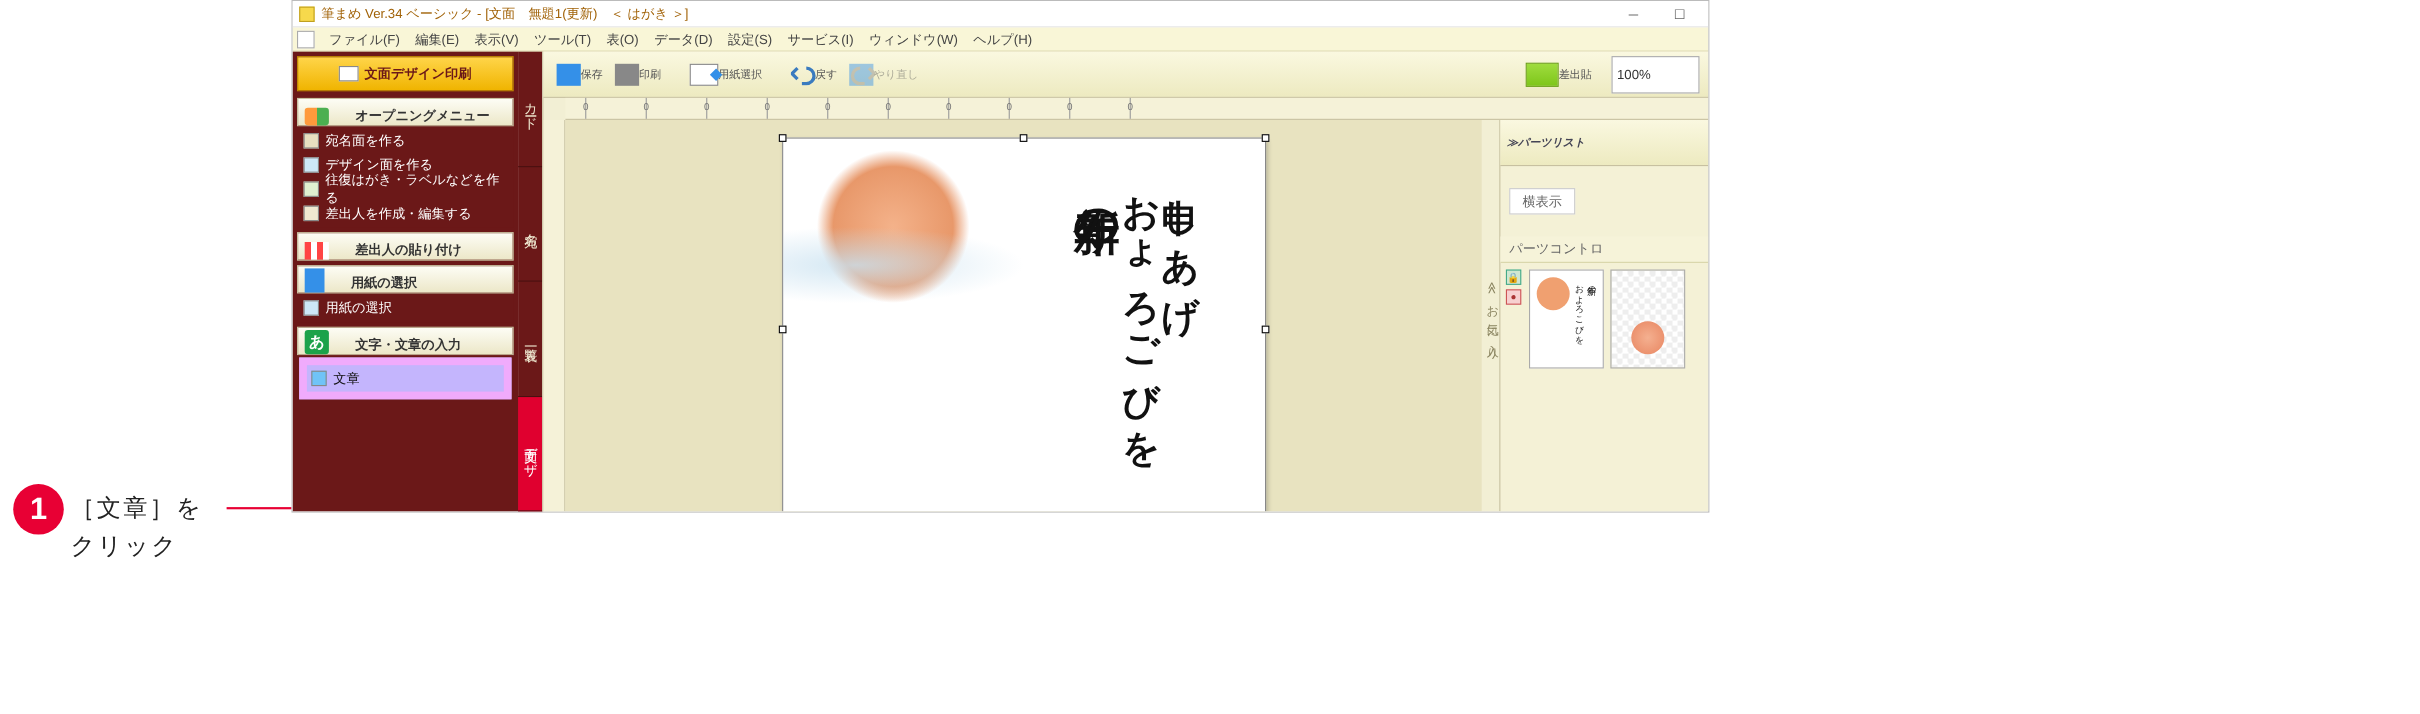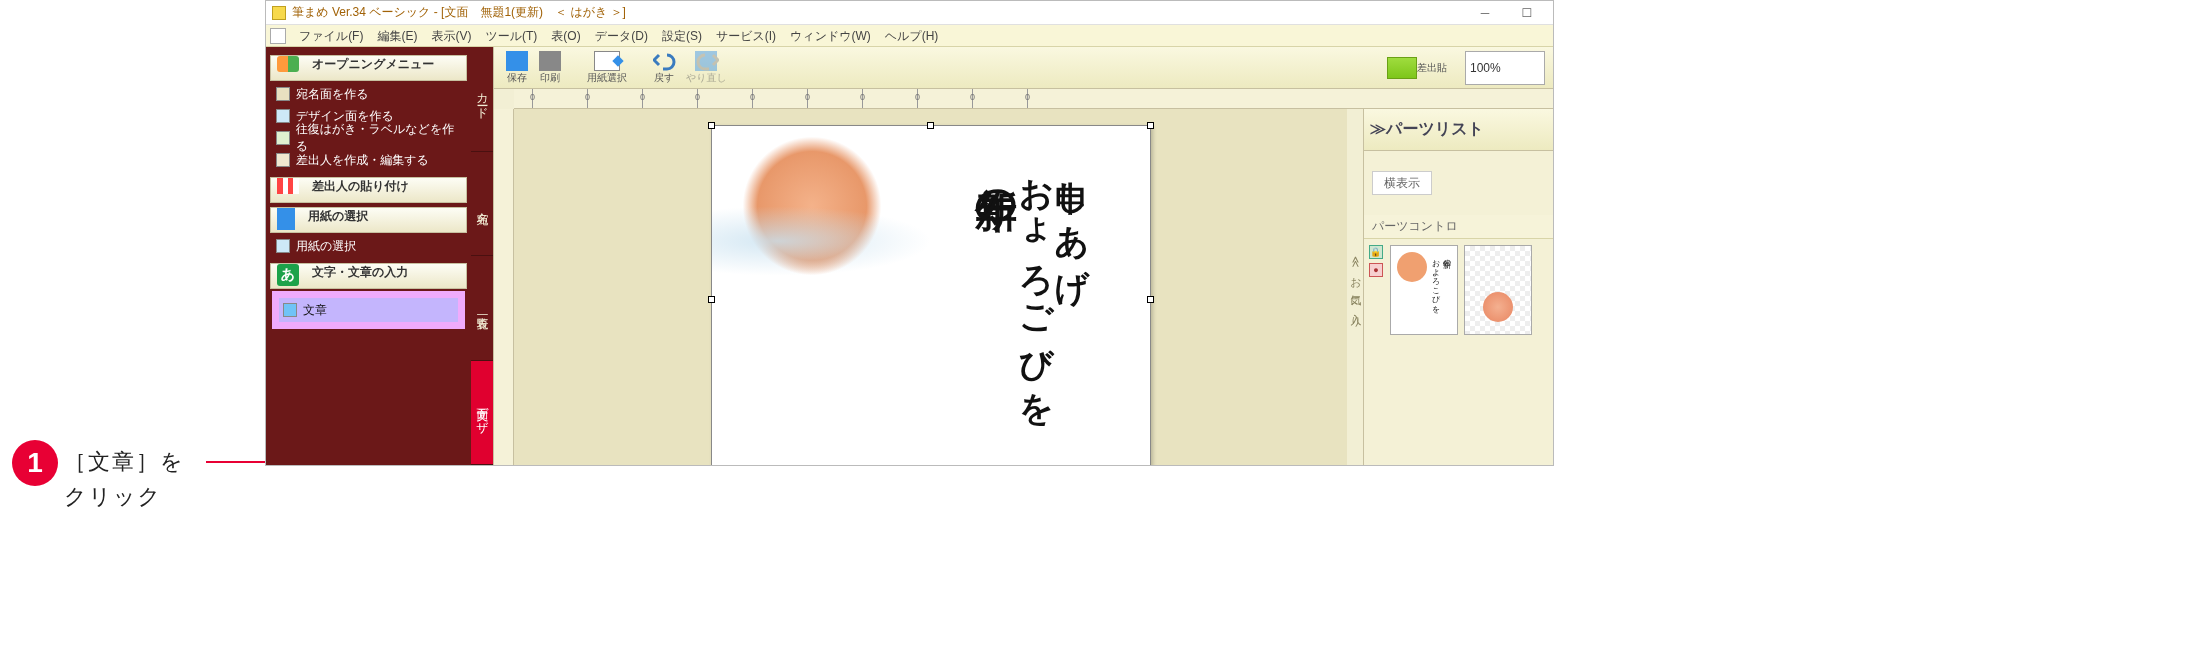--- a/index.html
+++ b/index.html
@@ -25,21 +25,21 @@
 
 .left-panel { width: 205px; background: #6b1818; padding: 4px 4px; }
 .lp-toprow { display:flex; gap:4px; margin-bottom:4px; }
 .btn-save { flex:1; height:32px; background: linear-gradient(#fdfdf0,#f0edc8); border:1px solid #aaa; display:flex; align-items:center; justify-content:center; gap:4px; font-weight:bold; color:#333;}
 .btn-save .disk { width:18px; height:18px; background:#2b7fb8; position:relative;}
 .btn-save .disk:after{content:"";position:absolute;left:3px;top:3px;width:12px;height:8px;background:#fff;}
 .btn-print { flex:1; height:32px; background: linear-gradient(#6ccc6c,#1a9a3a); border:1px solid #0b6b1b; display:flex; align-items:center; justify-content:center; color:#fff; font-weight:bold; font-size:12px;}
 .btn-design-print { height:32px; background: linear-gradient(#ffd54a,#f0b400); border:1px solid #c08a00; display:flex; align-items:center; justify-content:center; gap:5px; font-weight:bold; color:#6b1818; margin-bottom:6px;}
 .btn-design-print .printer{ width:18px; height:14px; background:#fff; border:1px solid #888;}
 
-.section-head { height:26px; background: linear-gradient(#fdfdf5,#ece7c8); border:1px solid #c7c0a0; display:flex; align-items:flex-start; padding:0 6px; gap:13px; font-weight:bold; color:#333; margin-top:4px;}
+.section-head { height:26px; background: linear-gradient(#fdfdf5,#ece7c8); border:1px solid #c7c0a0; display:flex; align-items:flex-end; padding:0 6px; gap:24px; font-weight:bold; color:#333; margin-top:4px;}
 .section-head .sec-ico { width:22px; height:16px; }
 .ico-orange { background: linear-gradient(90deg,#ff9a3c 50%,#4caf50 50%); border-radius:3px;}
 .ico-strip { background: linear-gradient(90deg,#f44 0%, #f44 25%, #fff 25%, #fff 50%, #f44 50%, #f44 75%, #fff 75%);}
 .ico-blue { width:18px!important; height:22px!important; background:#3490e8;}
 .ico-a { width:22px!important; height:22px!important; background:#1ca24a; color:#fff; display:flex;align-items:center;justify-content:center; font-size:14px; border-radius:3px;}
 
 .sub-list { background:#6b1818; padding:2px 0;}
 .sub-item { height:22px; display:flex; align-items:center; padding:0 6px; gap:6px; color:#fff; font-size:12px;}
 .sub-item .sub-ico { width:14px; height:14px; background:#fff; border:1px solid #888;}
 .sub-item .a{ background:#e8e0c0;}
@@ -50,21 +50,21 @@
 .sub-item.selected .sub-ico{ background:#6fc3f7;}
 .sub-item.selected span{ color:#111;}
 
 .vt-strip { width:22px; background:#6b1818; display:flex; flex-direction:column; }
 .vt-tab { flex:1; display:flex; align-items:center; justify-content:center; writing-mode: vertical-rl; color:#f3efd6; font-size:12px; border-bottom:1px solid #4a1010; }
 .vt-tab.active{ background:#e0002f; color:#fff;}
 
 .center-area { flex:1; display:flex; flex-direction:column; background:#f2efd4; border-left:1px solid #c7c0a0;}
 .toolbar { height:42px; background: linear-gradient(#faf8e0,#edeac0); border-bottom:1px solid #c7c0a0; display:flex; align-items:center; padding:0 8px; gap:18px;}
 .tb-group { display:flex; align-items:center; gap:3px;}
-.tb-btn { display:flex; flex-direction:column; align-items:center; justify-content:center; color:#555; font-size:10px; padding:2px 4px;}
+.tb-btn { display:flex; align-items:center; justify-content:center; color:#555; font-size:10px; padding:2px 4px;}
 .tb-btn .tbi { width:22px; height:20px; background:#3490e8;}
 .tb-btn .tbi.pr{ background:#888;}
 .tb-btn .tbi.pg{ width:26px; background:#fff; border:1px solid #888; position:relative;}
 .tb-btn .tbi.pg:after{content:"";position:absolute;right:-3px;top:5px;width:8px;height:8px;background:#3490e8;transform:rotate(45deg);}
 .tb-btn .tbi.undo{ background:none; position:relative;}
 .tb-btn .tbi.undo svg{width:24px;height:20px;}
 .tb-btn .tbi.redo svg{width:24px;height:20px;}
 .tb-btn.disabled{ opacity:.45;}
 .tb-sticky { display:flex; flex-direction:row; align-items:center; font-size:10px; color:#555;}
 .tb-sticky .st{ width:30px; height:22px; background:linear-gradient(#9fdc3e,#7ec61a); border:1px solid #6aa015;}
@@ -84,21 +84,21 @@
 .sel-handle { position:absolute; width:7px; height:7px; background:#fff; border:1px solid #000;}
 .page .h1{left:-4px;top:-4px;} .page .h2{left:50%;top:-4px;margin-left:-4px;} .page .h3{right:-4px;top:-4px;}
 .page .h4{left:-4px;top:50%;margin-top:-4px;} .page .h6{right:-4px;top:50%;margin-top:-4px;}
 .sun { position:absolute; left:30px; top:10px; width:140px; height:140px; border-radius:50%; background: radial-gradient(circle at 50% 50%, #f4b28a 0%, #e8986a 55%, rgba(232,152,106,0) 70%);}
 .cloud { position:absolute; left:0; top:80px; width:220px; height:70px; background: radial-gradient(ellipse at 30% 50%, rgba(200,225,240,.8) 0%, rgba(200,225,240,0) 70%);}
 .brush-text { position:absolute; right:60px; top:28px; font-size:34px; line-height:1.05; font-family: "HGSGyoshotai","Yu Mincho",serif; writing-mode: vertical-rl; color:#111; letter-spacing:4px; font-weight:bold;}
 .brush-text .col{ display:inline-block;}
 
 .right-panel { width:190px; background:#f4f1d6; border-left:1px solid #c7c0a0; display:flex; flex-direction:column;}
 .rp-head { height:42px; background:linear-gradient(#faf8e0,#edeac0); border-bottom:1px solid #c7c0a0; display:flex; align-items:center; padding:0 6px;}
-.rp-title { font-size:16px; color:#445; font-weight:bold;}
+.rp-title { font-size:10px; color:#445; font-weight:bold;font-style:italic;}
 .rp-sub { height:24px; background:#f6f3d9; border-bottom:1px solid #d8d4a8; display:flex; align-items:center; padding:0 8px; color:#666; font-size:12px;}
 .rp-sub.tab{ background:#fff; border:1px solid #ccc; margin:2px 4px; width:60px; justify-content:center;}
 .rp-row {display:flex; gap:4px; padding:18px 4px;}
 .thumb-area { flex:1; padding:6px 4px; display:flex; gap:6px; align-items:flex-start;}
 .thumb-ctrl { width:16px; display:flex; flex-direction:column; gap:4px; align-items:center;}
 .thumb-ctrl .ci{ width:14px; height:14px; border:1px solid #4a8; background:#cfe7d0; font-size:9px; text-align:center; line-height:12px; color:#2a6;}
 .thumb-ctrl .ci.r{ border-color:#c55; background:#f7d0d0; color:#a33;}
 .thumb { width:68px; height:90px; background:#fff; border:1px solid #aaa; padding:4px; position:relative;}
 .thumb .t-sun{ position:absolute; left:6px; top:6px; width:30px; height:30px; border-radius:50%; background:#f0a070;}
 .thumb .t-txt{ position:absolute; right:6px; top:8px; font-size:8px; writing-mode:vertical-rl; font-family:serif; color:#222;}
@@ -136,20 +136,24 @@
     <div class="mb-item">データ(D)</div>
     <div class="mb-item">設定(S)</div>
     <div class="mb-item">サービス(I)</div>
     <div class="mb-item">ウィンドウ(W)</div>
     <div class="mb-item">ヘルプ(H)</div>
   </div>
 
   <div class="workspace">
 
     <div class="left-panel">
+      <div class="btn-design-print">
+        <span class="printer"></span>
+        <span>文面デザイン印刷</span>
+      </div>
 
       <div class="section-head">
         <span class="sec-ico ico-orange"></span>
         <span>オープニングメニュー</span>
       </div>
       <div class="sub-list">
         <div class="sub-item">
             <span class="sub-ico a"></span>
             <span>宛名面を作る</span>
           </div>

